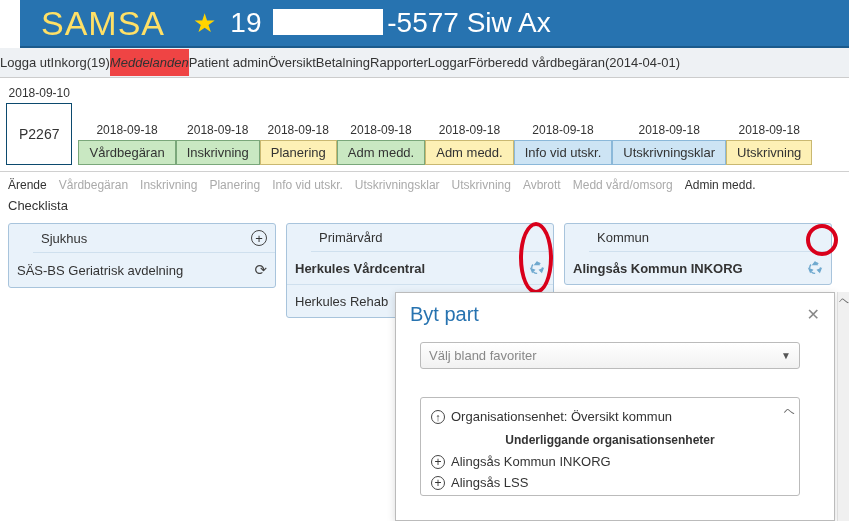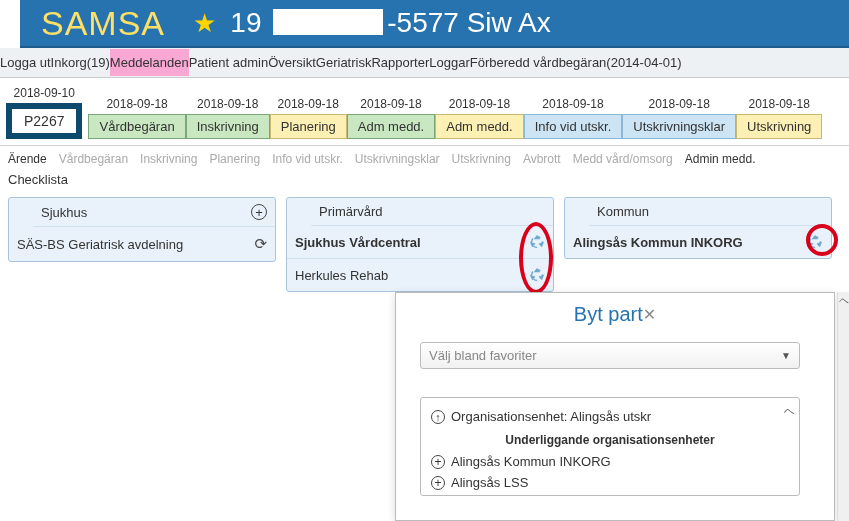--- a/index.html
+++ b/index.html
@@ -6,26 +6,26 @@
   body { width: 849px; height: 521px; background: #fff; font-size: 13px; color: #333; overflow: hidden; position: relative; }
 
   .topbar { background: #2773b0; height: 48px; display: flex; align-items: center; padding: 0 21px; color: #fff; border-bottom: 2px solid #1b5a8c; margin-left: 20px; }
   .brand { font-size: 34px; font-weight: 300; color: #ffe066; letter-spacing: 1px; }
   .star { font-size: 26px; margin: 0 14px 0 28px; color: #ffd400; }
   .patient { font-size: 28px; font-weight: 300; }
   .patient .mask { display:inline-block; width:110px; height:26px; background:#fff; vertical-align: -3px; margin:0 4px; }
 
   .menubar { background: #eef1f4; border-bottom: 1px solid #ccc; height: 30px; display: flex; align-items: center; gap: 0; font-size: 13px; }
   .menubar .mi { padding: 6px 0; color: #333; white-space: nowrap; }
-  .menubar .mi.active { background: #f9a8d4; }
+  .menubar .mi.active { background: #ef4444; font-style: italic; }
 
   .timeline-wrap { padding: 8px 6px 6px 6px; display: flex; align-items: flex-end; gap: 6px; border-bottom: 1px solid #d0d0d0; }
   .start-block { text-align: center; }
   .start-date { font-size: 12px; margin-bottom: 3px; }
-  .start-box { border: 6px solid #0c4a6e; padding: 4px 12px; font-size: 14px; }
+  .start-box { border: 1px solid #0c4a6e; padding: 22px 12px; font-size: 14px; }
   .tl-list { display: flex; gap: 0; }
   .tl-item { text-align: center; }
   .tl-date { font-size: 12px; margin-bottom: 3px; padding:0 6px; }
   .tl-box { border: 1px solid #7aa77a; padding: 4px 10px; font-size: 13px; }
   .c-green { background: #c9e8c2; border-color:#7aa77a; }
   .c-yellow { background: #fdf0b5; border-color:#c9b871; }
   .c-blue { background: #cde4f4; border-color:#8bb8d9; }
 
   .tabs { display: flex; align-items: center; padding: 6px 8px 2px 8px; gap: 12px; font-size: 12px; color: #aaa; }
   .tabs .tab.active { color: #333; }
@@ -39,21 +39,21 @@
   .card .entries .card-row:first-child { border-top:none; }
   .bold { font-weight: bold; }
   .icon-plus { width:16px; height:16px; border:1.5px solid #444; border-radius:50%; display:inline-flex; align-items:center; justify-content:center; font-size:13px; line-height:1; }
   .icon-refresh { font-size:15px; color:#444; }
   .icon-cycle { width:16px; height:16px; display:inline-block; }
   .icon-cycle svg { width:16px; height:16px; }
 
   .circle-mark { position:absolute; border:4px solid #d9001b; border-radius:50%; pointer-events:none; }
 
   .modal { position:absolute; left:395px; top:292px; width:440px; height:229px; border:1px solid #bbb; background:#fff; box-shadow:0 2px 8px rgba(0,0,0,0.15); }
-  .modal-h { display:flex; justify-content:center; align-items:center; padding:10px 14px 8px 14px; }
+  .modal-h { display:flex; justify-content:space-between; align-items:center; padding:10px 14px 8px 14px; }
   .modal-title { color:#2773b0; font-size:20px; font-weight:400; }
   .modal-close { color:#888; font-size:16px; cursor:pointer; }
   .modal-body { padding: 8px 24px; }
   .fav-select { width:380px; border:1px solid #bbb; background:linear-gradient(#fff,#f1f1f1); padding:5px 8px; border-radius:3px; color:#888; display:flex; justify-content:space-between; align-items:center; }
   .fav-select .caret { font-size:10px; color:#555; }
   .org-box { margin-top: 28px; border:1px solid #bbb; border-radius:3px; width:380px; padding:8px 10px 2px 10px; position:relative; }
   .org-row { display:flex; align-items:center; gap:6px; font-size:13px; padding:3px 0; }
   .org-sub-h { text-align:center; font-weight:bold; font-size:12px; padding:6px 0 4px 0; }
   .up-arrow { width:14px; height:14px; border:1.5px solid #444; border-radius:50%; display:inline-flex; align-items:center; justify-content:center; font-size:11px; }
   .plus-sm { width:14px; height:14px; border:1.5px solid #444; border-radius:50%; display:inline-flex; align-items:center; justify-content:center; font-size:12px; line-height:1; }
@@ -73,21 +73,21 @@
     <span class="mask"></span><span>-5577 Siw Ax</span>
   </span>
 </div>
 
 <div class="menubar" id="menubar">
     <div class="mi">Logga ut</div>
     <div class="mi">Inkorg(19)</div>
     <div class="mi active">Meddelanden</div>
     <div class="mi">Patient admin</div>
     <div class="mi">Översikt</div>
-    <div class="mi">Geriatrisk</div>
+    <div class="mi">Betalning</div>
     <div class="mi">Rapporter</div>
     <div class="mi">Loggar</div>
     <div class="mi">Förberedd vårdbegäran(2014-04-01)</div>
   </div>
 
 <div class="timeline-wrap">
   <div class="start-block">
     <div class="start-date">2018-09-10</div>
     <div class="start-box">P2267</div>
   </div>
@@ -154,21 +154,21 @@
         </div>
       </div>
   </div>
 
   <div class="card" style="width:268px; position:relative;">
     <div class="card-h">
       <span>Primärvård</span>
     </div>
     <div class="entries" id="ent-primarvard">
         <div class="card-row">
-          <span class="bold">Sjukhus Vårdcentral</span>
+          <span class="bold">Herkules Vårdcentral</span>
           <span class="icon-cycle"><svg viewBox="0 0 24 24" fill="none" stroke="#6fa9cf" stroke-width="2">
               <path d="M12 3 L15 7 H9 Z" fill="#6fa9cf"></path>
               <path d="M5 18 L3 13 L8 15 Z" fill="#6fa9cf"></path>
               <path d="M19 18 L21 13 L16 15 Z" fill="#6fa9cf"></path>
               <circle cx="12" cy="12" r="8" stroke-dasharray="6 6"></circle>
             </svg></span>
         </div>
         <div class="card-row">
           <span>Herkules Rehab</span>
           <span class="icon-cycle"><svg viewBox="0 0 24 24" fill="none" stroke="#6fa9cf" stroke-width="2">
@@ -209,21 +209,21 @@
   </div>
   <div class="modal-body">
     <div class="fav-select">
       <span>Välj bland favoriter</span>
       <span class="caret">▼</span>
     </div>
     <div class="org-box">
       <span class="scroll-up">ヘ</span>
       <div class="org-row">
         <span class="up-arrow">↑</span>
-        <span>Organisationsenhet: Alingsås utskr</span>
+        <span>Organisationsenhet: Översikt kommun</span>
       </div>
       <div class="org-sub-h">Underliggande organisationsenheter</div>
       <div id="org-children">
           <div class="org-row">
             <span class="plus-sm">+</span>
             <span>Alingsås Kommun INKORG</span>
           </div>
           <div class="org-row">
             <span class="plus-sm">+</span>
             <span>Alingsås LSS</span>

